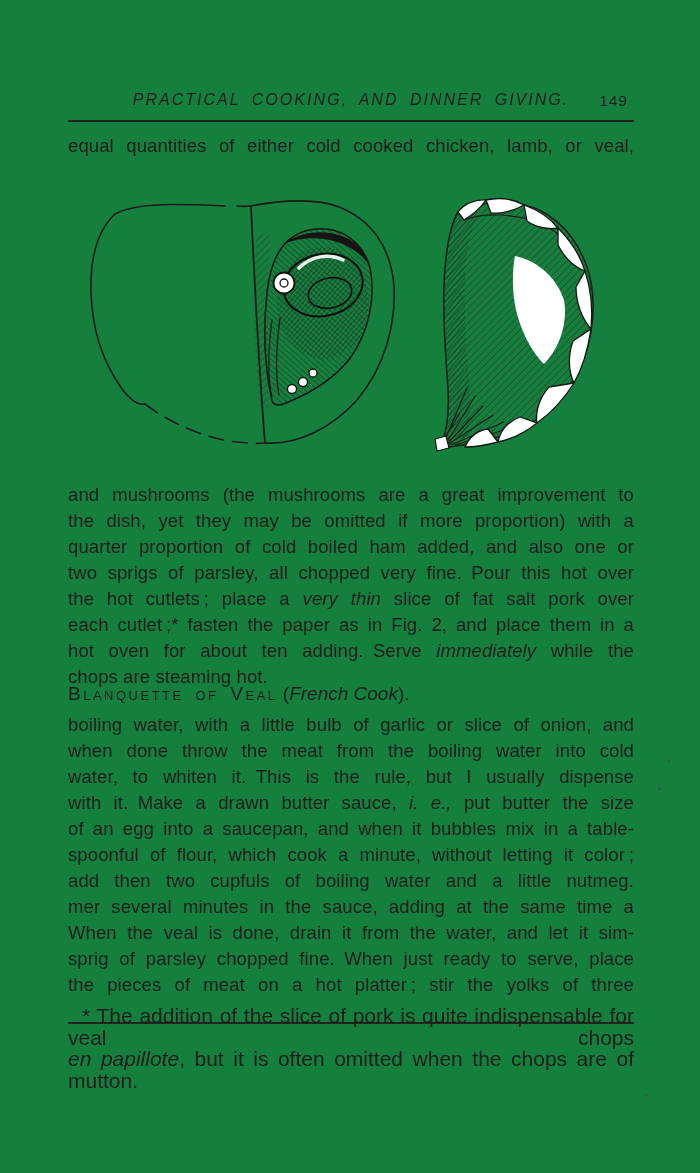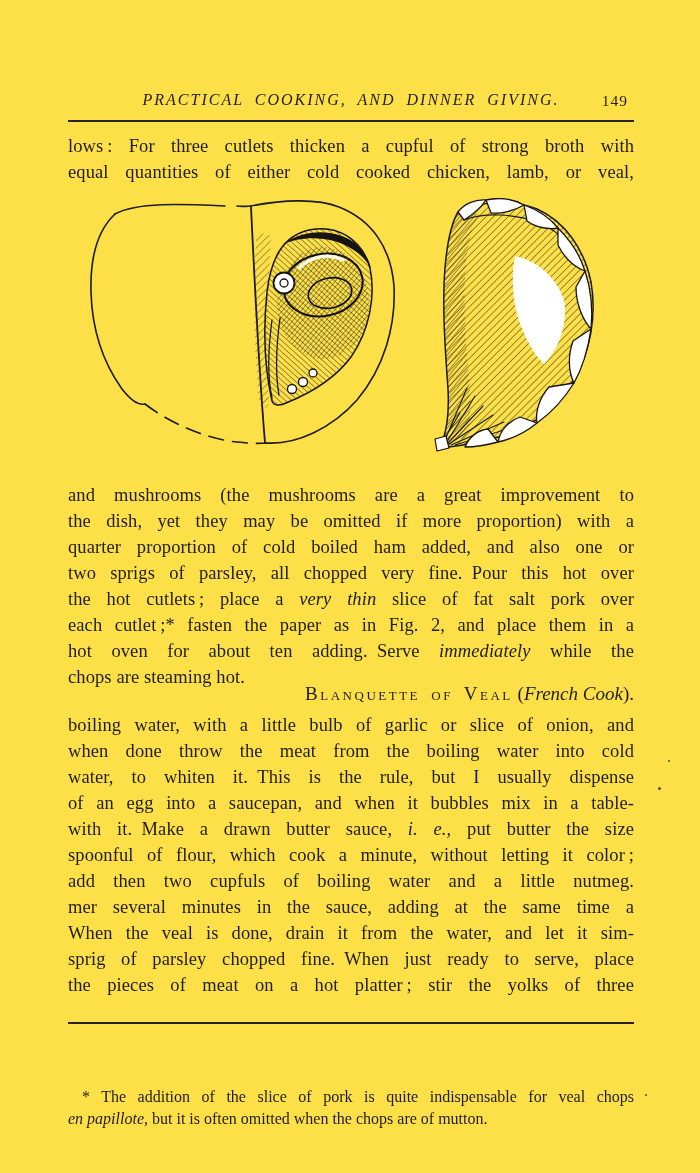--- a/index.html
+++ b/index.html
@@ -1,63 +1,62 @@
 <!DOCTYPE html>
 <html><head>
 <meta charset="utf-8">
 <style>
   html,body { margin:0; padding:0; background:#e8e8e8; }
   .page {
     position:relative; width:700px; height:1173px; margin:0 auto;
-    background:#fde047; overflow:hidden; color:#1e1d1b;
-    font-family:Liberation Serif, serif;
+    background:#15803d; overflow:hidden; color:#1e1d1b;
+    font-family:Liberation Sans, sans-serif;
   }
   .running-head { position:absolute; top:91px; left:68px; width:566px; height:24px; }
   .rh-title { text-align:center; font-style:italic; font-size:16px; letter-spacing:2px; word-spacing:5px; white-space:nowrap; }
   .rh-num { position:absolute; right:6px; top:1px; font-size:15.5px; letter-spacing:1px; font-style:normal;text-align:center; }
   .head-rule { position:absolute; top:120px; left:68px; width:566px; height:2px; background:#242321; }
 
   .para { position:absolute; left:68px; width:566px; font-size:18.5px; line-height:26px; letter-spacing:0.1px; }
   .p1 { top:133px; }
   .p2 { top:482px; }
   .p3 { top:712px; }
 
   .tline { text-align:justify; text-align-last:justify; -moz-text-align-last:justify; }
   .tlast { text-align-last:left; -moz-text-align-last:left; }
   .tindent { text-indent:24px; }
   .ital { font-style:italic; }
   .scaps { font-variant:small-caps; letter-spacing:2.5px; word-spacing:4px; }
 
-  .recipe-heading { position:absolute; top:681px; left:68px; width:566px; margin:0; text-align:right;
+  .recipe-heading { position:absolute; top:681px; left:68px; width:566px; margin:0; text-align:left;
                     font-weight:normal; font-size:19px; line-height:26px; }
 
   .engraving { position:absolute; top:198px; left:85px; margin:0; width:560px; height:258px; }
 
   .foot-rule { position:absolute; top:1022px; left:68px; width:566px; height:2px; background:#242321; }
-  .footnote { position:absolute; top:1086px; left:68px; width:566px; font-size:16px; line-height:21.5px; }
+  .footnote { position:absolute; top:1005px; left:68px; width:566px; font-size:21px; line-height:21.5px; }
   .footnote .tindent { text-indent:14px; }
 
   .speck { position:absolute; background:#4a4a48; border-radius:50%; }
   .s1 { left:658px; top:787px; width:3px; height:3px; }
   .s2 { left:645px; top:1094px; width:2px; height:2px; }
   .s3 { left:668px; top:760px; width:2px; height:2px; }
 </style>
 </head>
 <body>
 
 <div class="page">
 
   <header class="running-head">
     <div class="rh-title">PRACTICAL COOKING, AND DINNER GIVING.</div>
     <div class="rh-num">149</div>
   </header>
   <div class="head-rule"></div>
 
   <section class="para p1">
-      <div class="tline"><span>lows : For three cutlets thicken a cupful of strong broth with</span></div>
       <div class="tline"><span>equal quantities of either cold cooked chicken, lamb, or veal,</span></div>
     </section>
 
   <figure class="engraving">
     <svg viewBox="0 0 560 258" width="560" height="258" role="img" aria-label="Two engravings: an open heart-shaped paper case with a cutlet laid on its right half, and the same paper case folded and crimped closed (en papillote).">
       <defs>
         <pattern id="hA" width="5.2" height="5.2" patternUnits="userSpaceOnUse" patternTransform="rotate(45)">
           <line x1="0" y1="0" x2="0" y2="5.2" stroke="#2b2a28" stroke-width="1"></line>
         </pattern>
         <pattern id="hB" width="4.2" height="4.2" patternUnits="userSpaceOnUse" patternTransform="rotate(-48)">
@@ -133,22 +132,22 @@
       <div class="tline"><span>hot oven for about ten adding. Serve </span><span class="ital">immediately</span><span> while the</span></div>
       <div class="tline tlast"><span>chops are steaming hot.</span></div>
     </section>
 
   <h2 class="recipe-heading"><span class="scaps">Blanquette of Veal</span><span> (</span><span class="ital">French Cook</span><span>).</span></h2>
 
   <section class="para p3">
       <div class="tline"><span>boiling water, with a little bulb of garlic or slice of onion, and</span></div>
       <div class="tline"><span>when done throw the meat from the boiling water into cold</span></div>
       <div class="tline"><span>water, to whiten it. This is the rule, but I usually dispense</span></div>
+      <div class="tline"><span>with it. Make a drawn butter sauce, </span><span class="ital">i. e.,</span><span> put butter the size</span></div>
       <div class="tline"><span>of an egg into a saucepan, and when it bubbles mix in a table-</span></div>
-      <div class="tline"><span>with it. Make a drawn butter sauce, </span><span class="ital">i. e.,</span><span> put butter the size</span></div>
       <div class="tline"><span>spoonful of flour, which cook a minute, without letting it color ;</span></div>
       <div class="tline"><span>add then two cupfuls of boiling water and a little nutmeg.</span></div>
       <div class="tline"><span>mer several minutes in the sauce, adding at the same time a</span></div>
       <div class="tline"><span>When the veal is done, drain it from the water, and let it sim-</span></div>
       <div class="tline"><span>sprig of parsley chopped fine. When just ready to serve, place</span></div>
       <div class="tline"><span>the pieces of meat on a hot platter ; stir the yolks of three</span></div>
     </section>
 
   <div class="foot-rule"></div>
   <section class="footnote">

